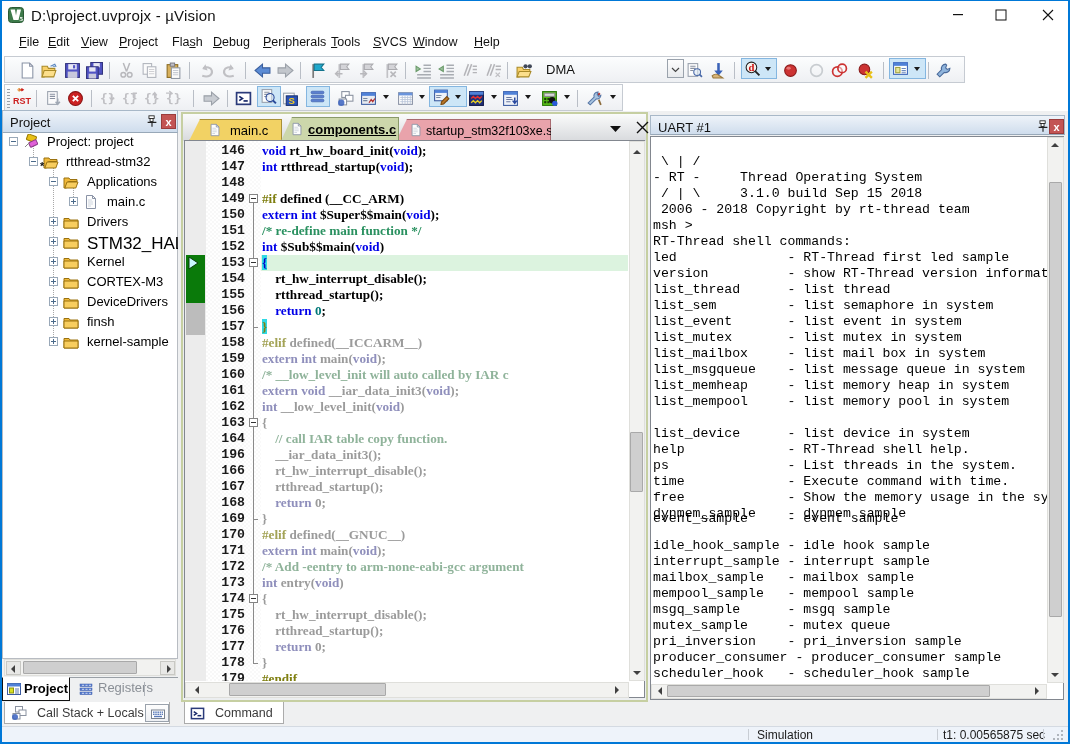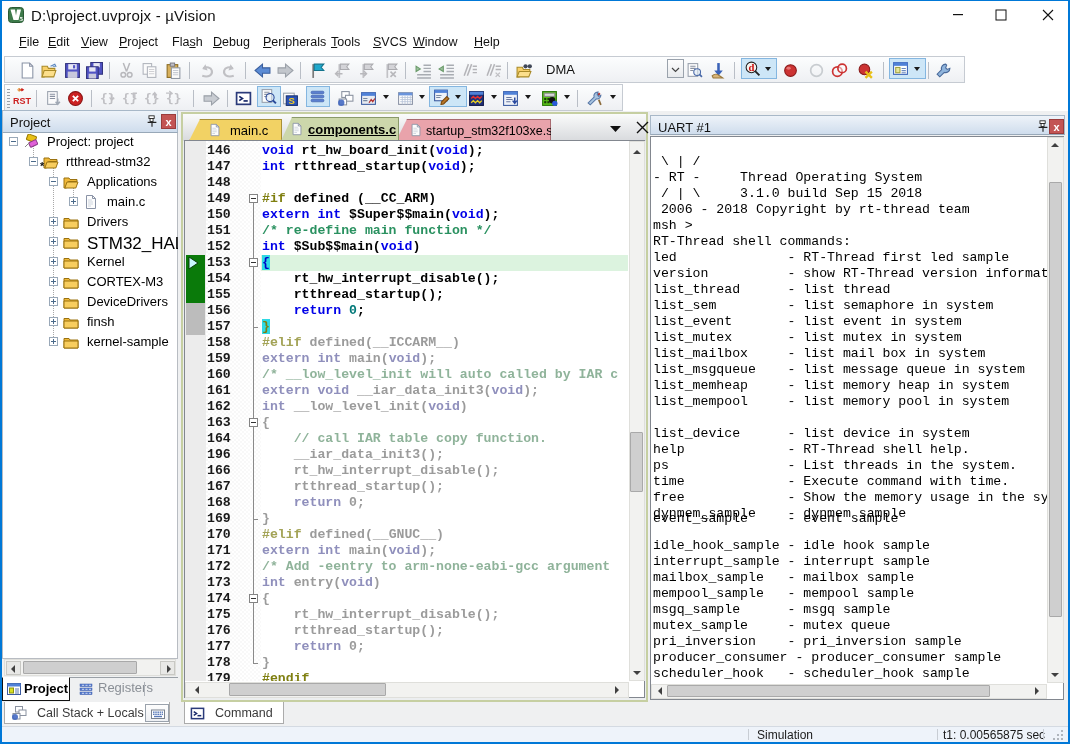--- a/index.html
+++ b/index.html
@@ -23,24 +23,24 @@
 
 .sb{background:#f2f2f0;border:1px solid #dfdfdb}
 .sb-th{position:absolute;background:#cfcfcf;border:1px solid #a9a9a9;border-radius:1px}
 
 .trow{position:absolute;font-size:13px;color:#000;white-space:nowrap}
 .ebox{position:absolute;width:9px;height:9px;background:#fff;border:1px solid #99a8b8}
 .ebox i{position:absolute;background:#4a6a8a}
 .dotv{position:absolute;width:1px;background:repeating-linear-gradient(#a8a8a8 0 1px,transparent 1px 2px)}
 
 .tab{position:absolute;font-size:13px;color:#000}
-.codeline{position:absolute;white-space:pre;font-family:Liberation Mono, monospace;font-weight:bold;font-size:13.2px;line-height:16px}
+.codeline{position:absolute;white-space:pre;font-family:Liberation Serif, serif;font-weight:bold;font-size:13.2px;line-height:16px}
 .k{color:#0000e8}.c{color:#2a9160}.p{color:#7f7f10}.n{color:#007878}
 .gi{color:#9b9b9b}.gk{color:#8f8fbc}.gc{color:#8fb39a}.gp{color:#a3a356}
-.lnum{position:absolute;font-family:"Liberation Mono",monospace;font-weight:bold;font-size:13.2px;line-height:16px;color:#1a1a1a;width:38px}
+.lnum{position:absolute;font-family:"Liberation Mono",monospace;font-weight:bold;font-size:13.2px;line-height:16px;color:#1a1a1a;text-align:right;width:38px}
 .fold{position:absolute;width:9px;height:9px;background:#fff;border:1px solid #848484}
 .term{position:absolute;white-space:pre;font-family:"Liberation Mono",monospace;font-size:13.2px;font-weight:normal;line-height:16px;color:#000}
 .btab{background:#fff;border:1px solid #ababab;border-top:none}
 .btab .tx{position:absolute;top:4px;font-size:12.5px;color:#3a3a3a}
 </style></head>
 <body>
 <div class="abs" style="left:1px;top:1px;width:1068px;height:29px;background:#fff"></div>
 <svg class="abs" style="left:8px;top:7px" width="16" height="16" viewBox="0 0 16 16">
     <rect x="0.5" y="0.5" width="15" height="15" rx="3" fill="#3d7a4a" stroke="#2a5a34"></rect>
     <path d="M2.5 2.5h4.5L8 8.5 9 2.5h4L10.5 13h-5z" fill="#fff"></path>

